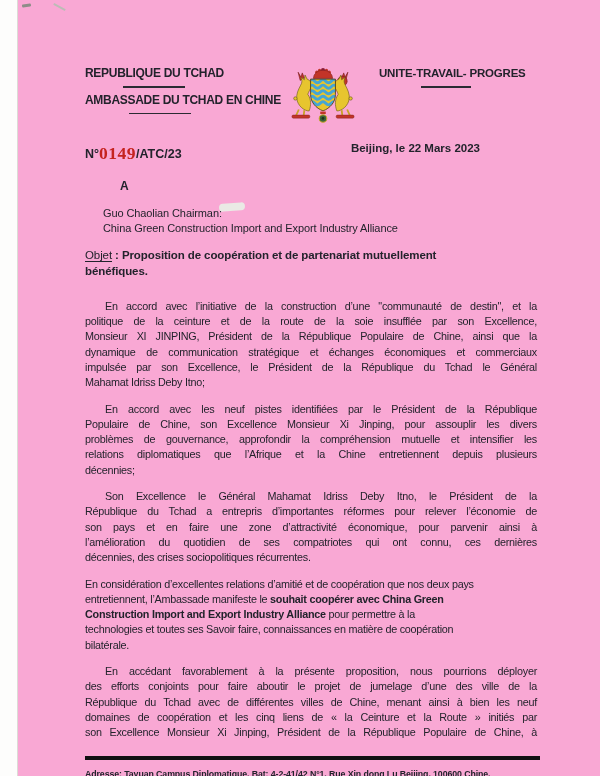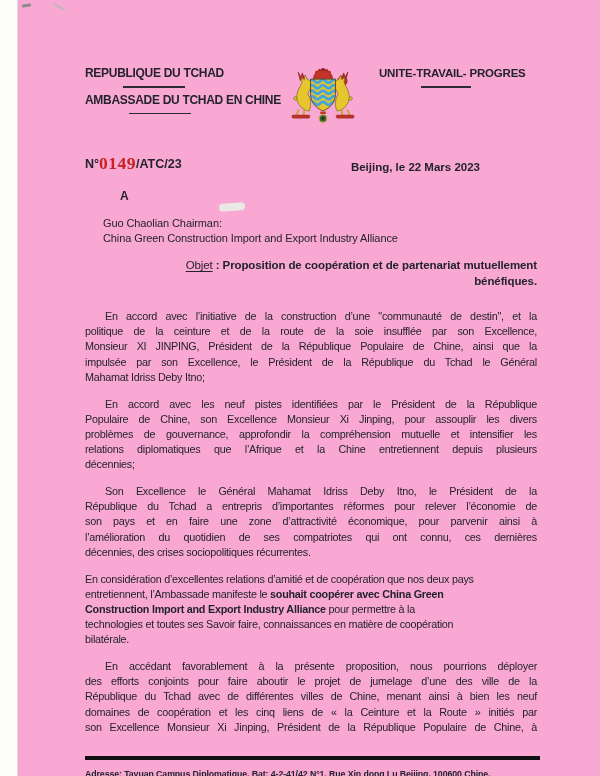--- a/index.html
+++ b/index.html
@@ -17,29 +17,29 @@
   .hdr{display:flex;align-items:flex-start;}
   .hdr-left{width:200px;flex:none;padding-top:4px;}
   .org-line{font-weight:bold;font-size:12px;letter-spacing:-0.3px;white-space:nowrap;}
   .u-line{height:1.6px;background:#2b2b33;width:62px;margin:6px 0 5px 38px;}
   .u-line.second{margin-left:44px;}
   .emblem-box{width:80px;flex:none;}
   .hdr-right{flex:1;padding-left:14px;padding-top:5px;}
   .motto{font-weight:bold;font-size:11.5px;letter-spacing:-0.2px;white-space:nowrap;}
   .u-line.motto-line{width:50px;margin:7px 0 0 42px;}
   
-  .ref-row{display:flex;align-items:flex-end;margin-top:20px;}
+  .ref-row{display:flex;align-items:flex-start;margin-top:10px;}
   .ref-no{font-weight:bold;font-size:12.5px;}
   .ref-digits{font-family:"Liberation Serif","DejaVu Serif",serif;font-size:17.5px;color:var(--accent-red);
               font-weight:600;letter-spacing:0.5px;position:relative;top:1px;}
   .date{margin-left:auto;margin-right:57px;font-weight:bold;font-size:11.5px;white-space:nowrap;padding-left:40px;}
   .salutation{font-weight:bold;font-size:12px;margin:16px 0 0 35px;}
   .recipient{margin-top:13px;font-weight:normal;font-size:11px;line-height:15px;letter-spacing:-0.1px;margin-left:18px;}
   .subject{margin-top:12px;font-size:11.5px;line-height:15.5px;letter-spacing:-0.1px;}
-  .subject .s-line{font-weight:bold;text-align:right;}
+  .subject .s-line{font-weight:bold;}
   
   .body-text{margin-top:20px;font-size:10.8px;line-height:15.2px;letter-spacing:-0.25px;}
   .para{margin:0 0 11.5px 0;}
   .para:last-child{margin-bottom:16px;}
   .line{min-height:15.2px;}
   .line.just{text-align:justify;text-align-last:justify;}
   .para.indent .line:first-child{padding-left:20px;}
   
   .footer{position:absolute;left:85px;right:60px;top:756px;}
   .footer-rule{height:4px;background:#101012;}
@@ -136,20 +136,21 @@
       <span class="u" style="font-weight:normal;">Objet</span><span> : </span><span>Proposition de coopération et de partenariat mutuellement</span>
     </div>
     <div class="s-line">bénéfiques.</div>
   </div>
 
   <div class="body-text" id="letter-body">
       <div class="para indent">
         <div class="line just"><span>En accord avec l’initiative de la construction d’une "communauté de destin", et la</span></div>
         <div class="line just"><span>politique de la ceinture et de la route de la soie insufflée par son Excellence,</span></div>
         <div class="line just"><span>Monsieur XI JINPING, Président de la République Populaire de Chine, ainsi que la</span></div>
+        <div class="line just"><span>dynamique de communication stratégique et échanges économiques et commerciaux</span></div>
         <div class="line just"><span>impulsée par son Excellence, le Président de la République du Tchad le Général</span></div>
         <div class="line"><span>Mahamat Idriss Deby Itno;</span></div>
       </div>
       <div class="para indent">
         <div class="line just"><span>En accord avec les neuf pistes identifiées par le Président de la République</span></div>
         <div class="line just"><span>Populaire de Chine, son Excellence Monsieur Xi Jinping, pour assouplir les divers</span></div>
         <div class="line just"><span>problèmes de gouvernance, approfondir la compréhension mutuelle et intensifier les</span></div>
         <div class="line just"><span>relations diplomatiques que l’Afrique et la Chine entretiennent depuis plusieurs</span></div>
         <div class="line"><span>décennies;</span></div>
       </div>

